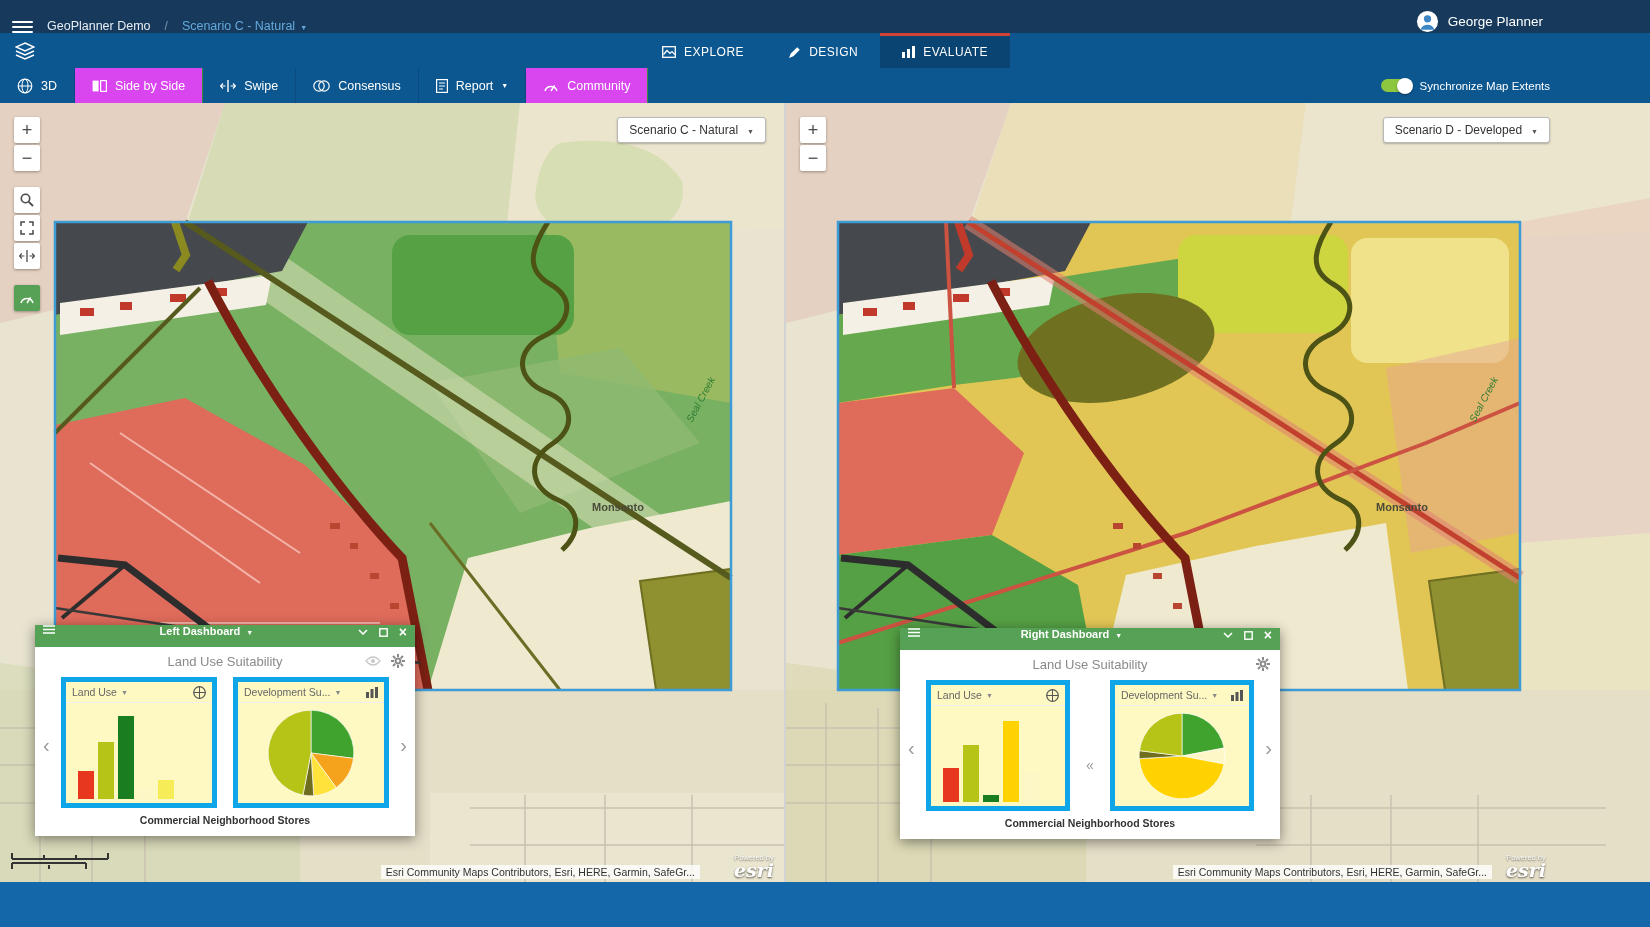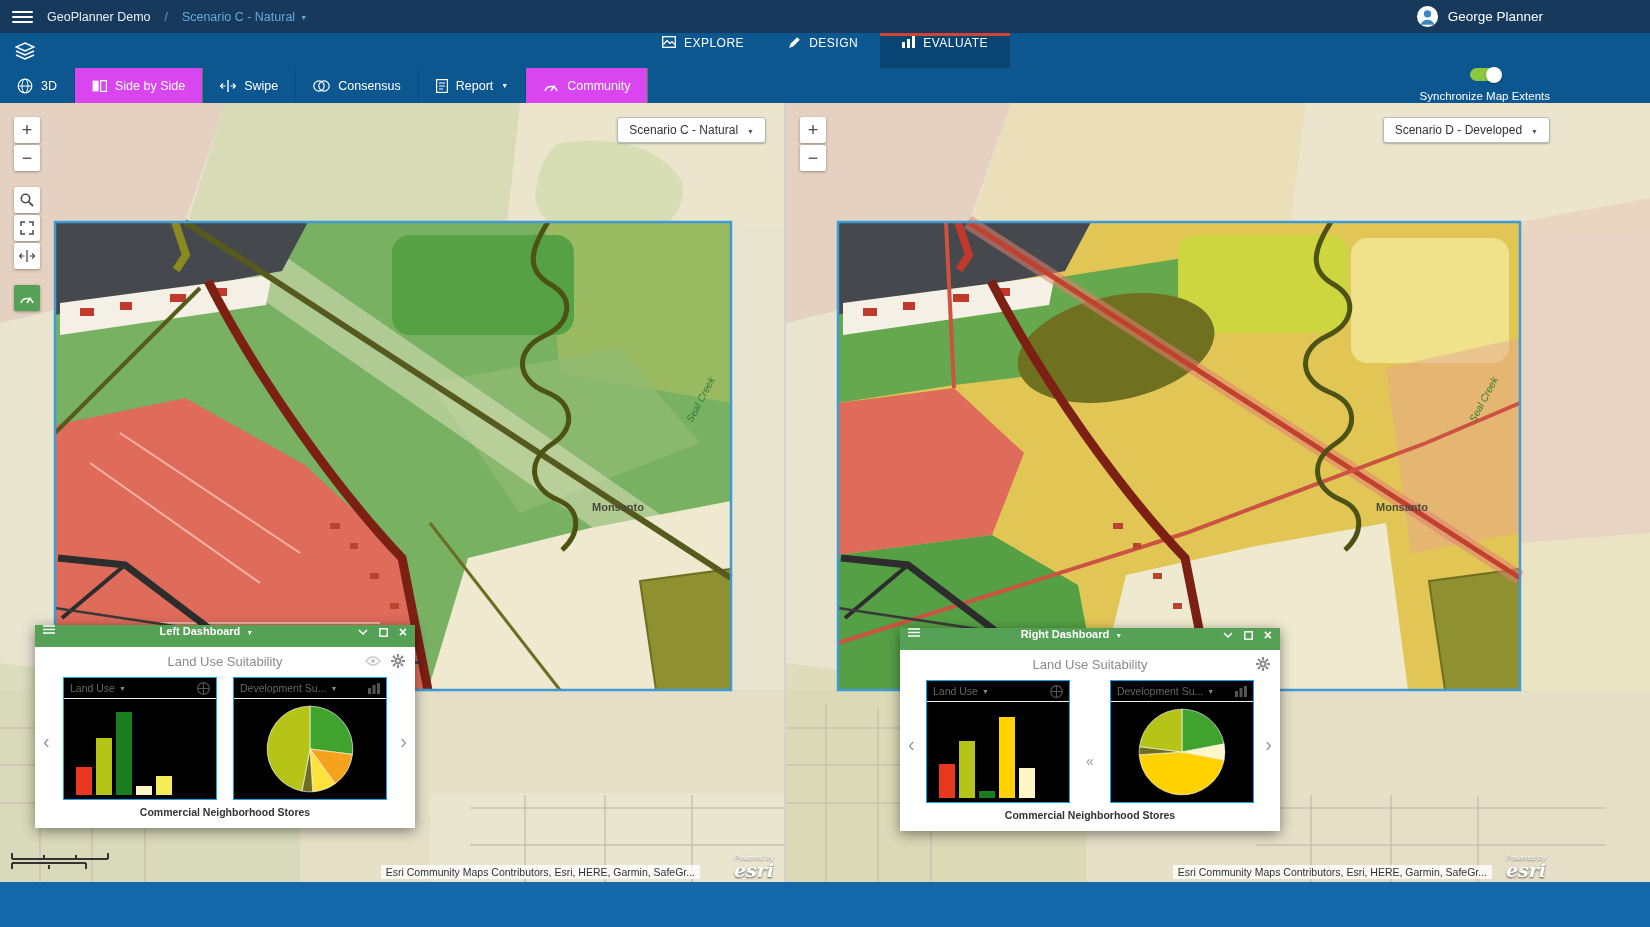--- a/index.html
+++ b/index.html
@@ -1,41 +1,41 @@
 <!DOCTYPE html>
 <html><head>
 <meta charset="utf-8">
 <style>
   html,body{margin:0;padding:0;}
   body{width:1650px;height:927px;overflow:hidden;font-family:"Liberation Sans",sans-serif;background:#e9e4d0;}
   .app{width:1650px;height:927px;display:flex;flex-direction:column;}
 
   
-  .topbar{height:33px;background:#16395c;display:flex;align-items:center;color:#fff;padding:0 12px;gap:14px;flex:0 0 auto;}
+  .topbar{height:33px;background:#16395c;display:flex;align-items:flex-end;color:#fff;padding:0 12px;gap:14px;flex:0 0 auto;}
   .burger{width:21px;display:flex;flex-direction:column;gap:3px;cursor:pointer;}
   .burger span{height:2px;background:#fff;border-radius:1px;}
   .crumb-app{font-size:12.5px;color:#e8eef4;}
   .crumb-sep{color:#7d97ad;font-size:12px;}
   .crumb-scenario{color:#64aadc;font-size:12.5px;display:flex;gap:5px;align-items:center;cursor:pointer;}
   .crumb-scenario .caret{font-size:7px;position:relative;top:1px;}
   .topbar-right{margin-left:auto;display:flex;align-items:center;gap:9px;margin-right:95px;}
   .user-name{font-size:13.5px;color:#fff;}
 
   
   .navbar{height:35px;background:#0d5791;position:relative;display:flex;align-items:center;justify-content:center;flex:0 0 auto;}
   .layers-btn{position:absolute;left:8px;top:0;height:35px;width:34px;display:flex;align-items:center;justify-content:center;cursor:pointer;}
   .tabs{display:flex;height:35px;}
-  .tab{display:flex;gap:8px;padding:0 22px;color:#fff;font-size:12px;letter-spacing:.5px;border-top:3px solid transparent;box-sizing:border-box;cursor:pointer;}
+  .tab{display:flex;align-items:center;gap:8px;padding:0 22px;color:#fff;font-size:12px;letter-spacing:.5px;border-top:3px solid transparent;box-sizing:border-box;cursor:pointer;}
   .tab.active{background:#0a4472;border-top-color:#d04437;}
 
   
   .toolbar{height:35px;background:#0d5791;display:flex;align-items:stretch;color:#fff;flex:0 0 auto;}
   .tool-btn{display:flex;align-items:center;gap:8px;padding:0 17px;font-size:12.5px;border-right:1px solid #0b4a7e;cursor:pointer;white-space:nowrap;}
   .tool-btn.green{background:#d946ef;border-right-color:#3f8c3c;}
-  .toolbar-right{margin-left:auto;display:flex;align-items:center;gap:9px;padding-right:100px;flex-direction:column;}
+  .toolbar-right{margin-left:auto;display:flex;align-items:center;gap:9px;padding-right:100px;}
   .toggle{width:30px;height:13px;border-radius:8px;background:#8dc63f;position:relative;cursor:pointer;display:inline-block;}
   .toggle .knob{position:absolute;right:-2px;top:-1.5px;width:16px;height:16px;border-radius:50%;background:#fff;box-shadow:0 1px 2px rgba(0,0,0,.4);}
   .toggle-label{font-size:11.5px;color:#fff;}
 
   
   .maps{height:779px;display:flex;position:relative;flex:0 0 auto;background:#e9e4d0;}
   .map{position:relative;overflow:hidden;height:779px;}
   .map.left{width:784px;}
   .map.right{width:864px;}
   .divider{width:2px;background:#d3d3d3;}
@@ -65,21 +65,21 @@
   .dash{position:absolute;width:380px;background:#fff;box-shadow:0 3px 12px rgba(0,0,0,.45);z-index:6;}
   .dash-head{height:22px;background:#55a155;color:#fff;display:flex;align-items:flex-start;padding:0 8px;font-size:11px;}
   .dash-title{flex:1;display:flex;justify-content:center;gap:6px;align-items:center;font-weight:bold;cursor:pointer;}
   .dash-title .caret{font-size:7px;position:relative;top:1px;}
   .dash-controls{display:flex;gap:11px;align-items:center;}
   .dash-controls .x{font-size:14px;line-height:1;cursor:pointer;font-weight:bold;}
   .dash-section{height:28px;display:flex;align-items:center;position:relative;}
   .dash-section-title{flex:1;text-align:center;color:#8a8a8a;font-size:13px;}
   .dash-section-icons{position:absolute;right:10px;display:flex;gap:10px;align-items:center;}
   .dash-charts{position:relative;display:flex;justify-content:center;gap:16px;padding:2px 26px 6px;align-items:flex-start;}
-  .chart-card{width:152px;border:1px solid #0ea5e9;background:#000000;}
+  .chart-card{width:152px;border:5px solid #0ea5e9;background:#fef9c3;}
   .card-head{height:20px;display:flex;align-items:center;gap:4px;padding:0 6px;font-size:10.5px;color:#666;border-bottom:1px solid #efefef;}
   .card-head .lbl{white-space:nowrap;overflow:hidden;text-overflow:ellipsis;max-width:102px;}
   .card-head .caret{font-size:7px;color:#888;}
   .card-icon{margin-left:auto;display:flex;}
   .bar-chart{height:100px;display:flex;align-items:flex-end;gap:4px;padding:4px 12px;box-sizing:border-box;}
   .bar-chart .bar{width:16px;}
   .pie-chart{height:100px;display:flex;align-items:center;justify-content:center;}
   .pie-chart svg{width:90px;height:90px;}
   .car-arrow{position:absolute;top:50%;transform:translateY(-50%);color:#999;font-size:20px;cursor:pointer;user-select:none;}
   .car-arrow.l{left:8px;}

